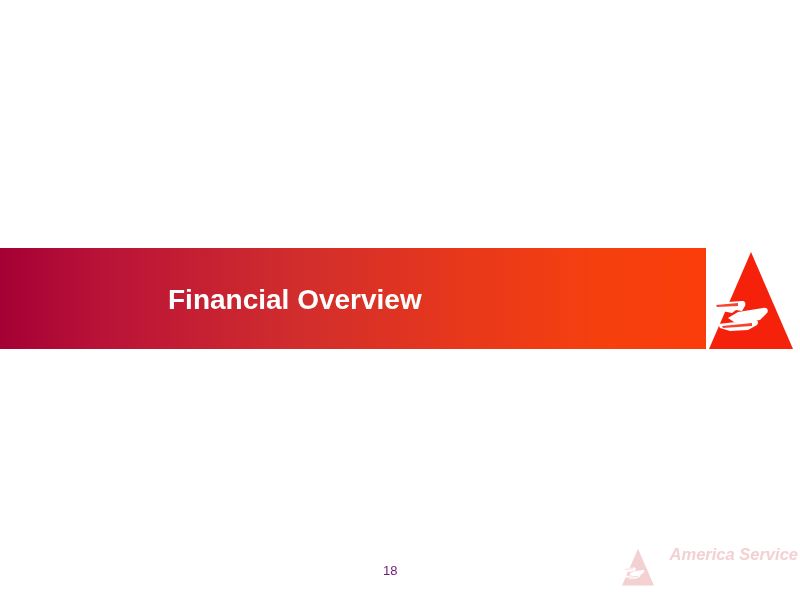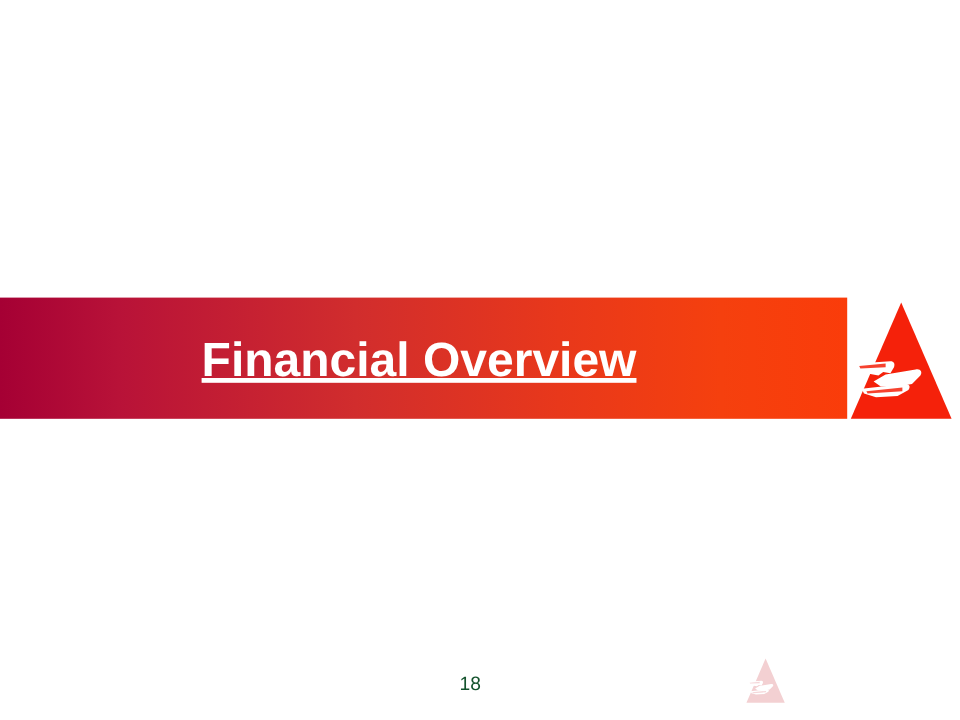--- a/index.html
+++ b/index.html
@@ -35,45 +35,44 @@
   }
 
   #slide-title {
     position: absolute;
     left: 168px;
     top: 275px;
     width: 400px;
     height: 50px;
     line-height: 50px;
     color: #ffffff;
-    font-size: 40px;
+    font-size: 28px;
     font-weight: bold;
     font-family: "Liberation Sans", sans-serif;
     letter-spacing: 0px;
     white-space: nowrap;
-    text-decoration: underline;
   }
 
   
   #header-logo {
     position: absolute;
     left: 708px;
     top: 250px;
     width: 86px;
     height: 100px;
   }
   #header-logo svg { display: block; }
 
   
   #page-number {
     position: absolute;
     left: 383px;
     top: 564px;
-    font-size: 16px;
-    color: #14532d;
+    font-size: 13px;
+    color: #701a75;
     font-family: "Liberation Sans", sans-serif;
     line-height: 14px;
   }
 
   #footer-logo {
     position: absolute;
     left: 618px;
     top: 544px;
     width: 180px;
     height: 46px;
@@ -133,16 +132,17 @@
       <svg width="40" height="38" viewBox="0 0 86 100" xmlns="http://www.w3.org/2000/svg">
         <polygon points="43,2 85,99 1,99" fill="#F3D0D2"></polygon>
         <path d="M6,53 L34,51 C37,51 38,53 37,56 L34,61 L28,60 L24,63 L14,61 L6,57 Z" fill="#ffffff"></path>
         <path d="M30,62 L55,58 C59,57 61,60 59,63 L52,70 L40,72 L26,72 L20,68 Z" fill="#ffffff"></path>
         <path d="M10,74 L46,70 C50,70 51,72 49,75 L40,80 L22,81 L12,78 Z" fill="#ffffff"></path>
         <path d="M8,55 L30,53 L30,56 L9,57 Z" fill="#F3D0D2" opacity="0.85"></path>
         <path d="M14,76 L44,73 L44,76 L15,78 Z" fill="#F3D0D2" opacity="0.85"></path>
       </svg>
     </div>
     <div id="footer-logo-text">
+      <span id="footer-logo-line1">America Service</span>
     </div>
   </div>
 
 </div>
 
 </body></html>

